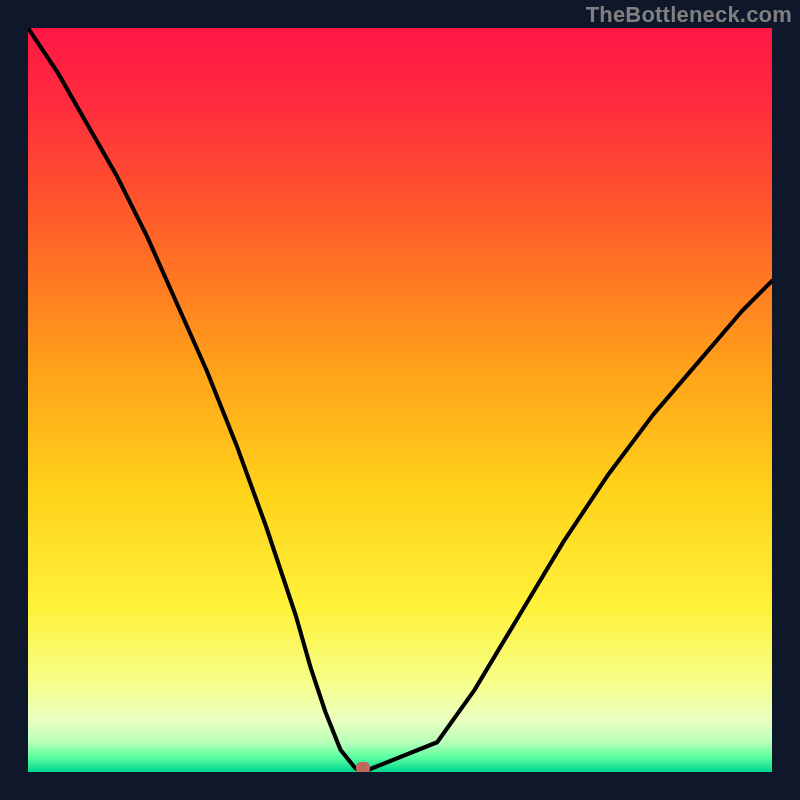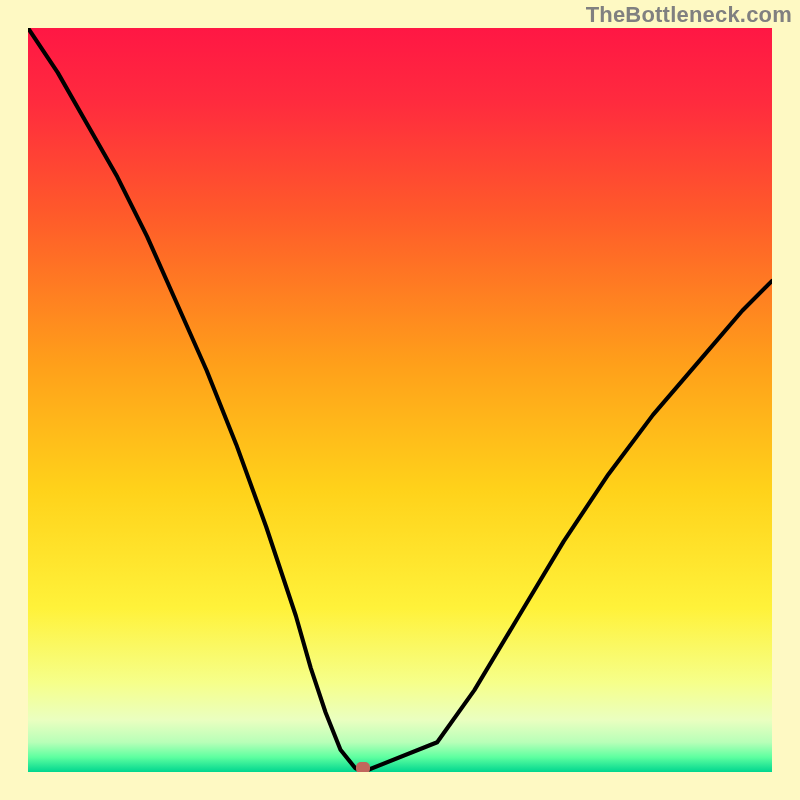--- a/index.html
+++ b/index.html
@@ -7,21 +7,21 @@
     padding: 0;
     width: 800px;
     height: 800px;
     background: #000;
     font-family: Arial, Helvetica, sans-serif;
   }
   .frame {
     position: relative;
     width: 800px;
     height: 800px;
-    background: #fef9c3;
+    background: #0f172a;
   }
   .watermark {
     position: absolute;
     top: 2px;
     right: 8px;
     color: #808080;
     font-size: 22px;
     font-weight: bold;
     letter-spacing: 0.2px;
     z-index: 10;

